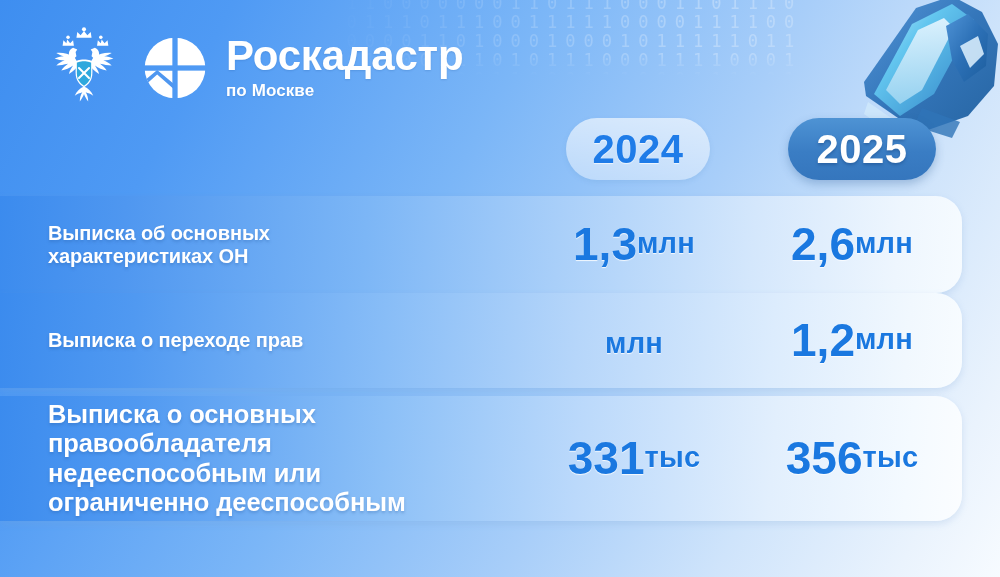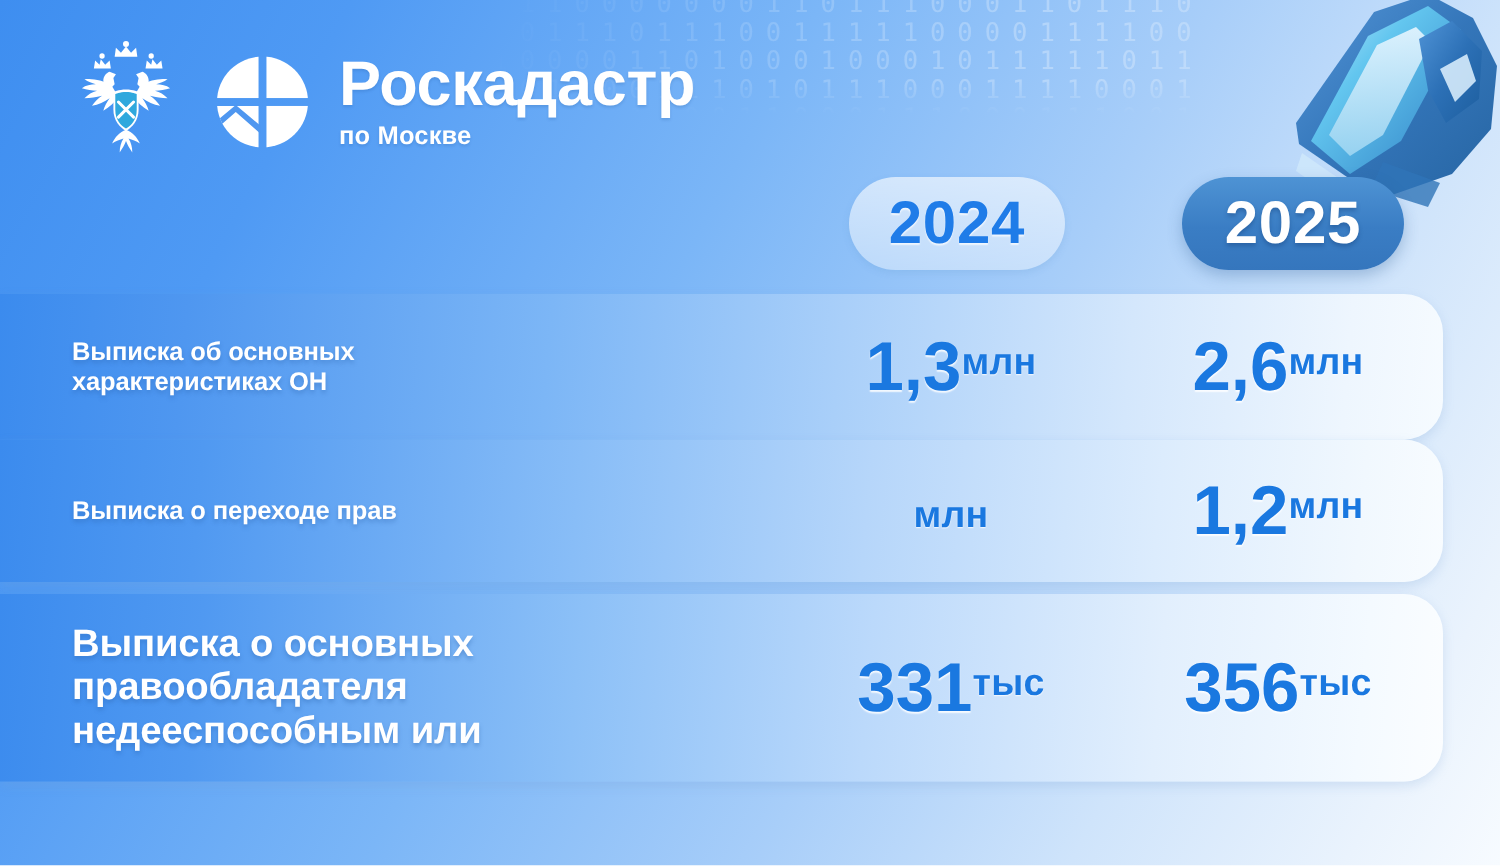--- a/index.html
+++ b/index.html
@@ -120,21 +120,21 @@
   }
   .row-c{
     height:125px; margin-top:8px;
     background:linear-gradient(95deg,#3b8bee 0%, #5099f1 14%, #8cc0f7 40%, #bbd9fb 60%, #e2effd 80%, #f4faff 94%, #fbfdff 100%);
   }
   .row-label{
     flex:none;
     width:560px;
     padding-left:48px;
     color:#ffffff;
-    font-size:17px;
+    font-size:20px;
     font-weight:bold;
     line-height:1.12;
     letter-spacing:-.1px;
     text-shadow:0 2px 3px rgba(40,95,165,.35);
   }
   .row-c .row-label{ font-size:25.5px; line-height:1.15; }
   .cell{
     flex:none;
     width:160px;
     display:flex; flex-direction:row; align-items:flex-start; justify-content:center;
@@ -142,21 +142,21 @@
   }
   .cell-2024{ margin-left:-6px; }
   .cell-2025{ margin-left:58px; }
   .cell-value{
     font-size:46px; font-weight:bold;
     color:#1a78e0;
     line-height:.98;
     text-shadow:0 1px 1px rgba(255,255,255,.85);
   }
   .cell-unit{
-    font-size:25px; font-weight:bold;
+    font-size:29px; font-weight:bold;
     color:#1a78e0;
     margin-top:5px;
     letter-spacing:.2px;
     text-shadow:0 1px 1px rgba(255,255,255,.85);
   }
 </style>
 </head>
 <body>
 
 <div id="stage">
@@ -300,20 +300,21 @@
         <span class="cell-value">1,2</span>
         <span class="cell-unit">млн</span>
       </div>
     </div>
 
     <div class="row row-c">
       <div class="row-label">
         <div>Выписка о основных</div>
         <div>правообладателя</div>
         <div>недееспособным или</div>
+        <div>ограниченно дееспособным</div>
       </div>
       <div class="cell cell-2024">
         <span class="cell-value">331</span>
         <span class="cell-unit">тыс</span>
       </div>
       <div class="cell cell-2025">
         <span class="cell-value">356</span>
         <span class="cell-unit">тыс</span>
       </div>
     </div>

